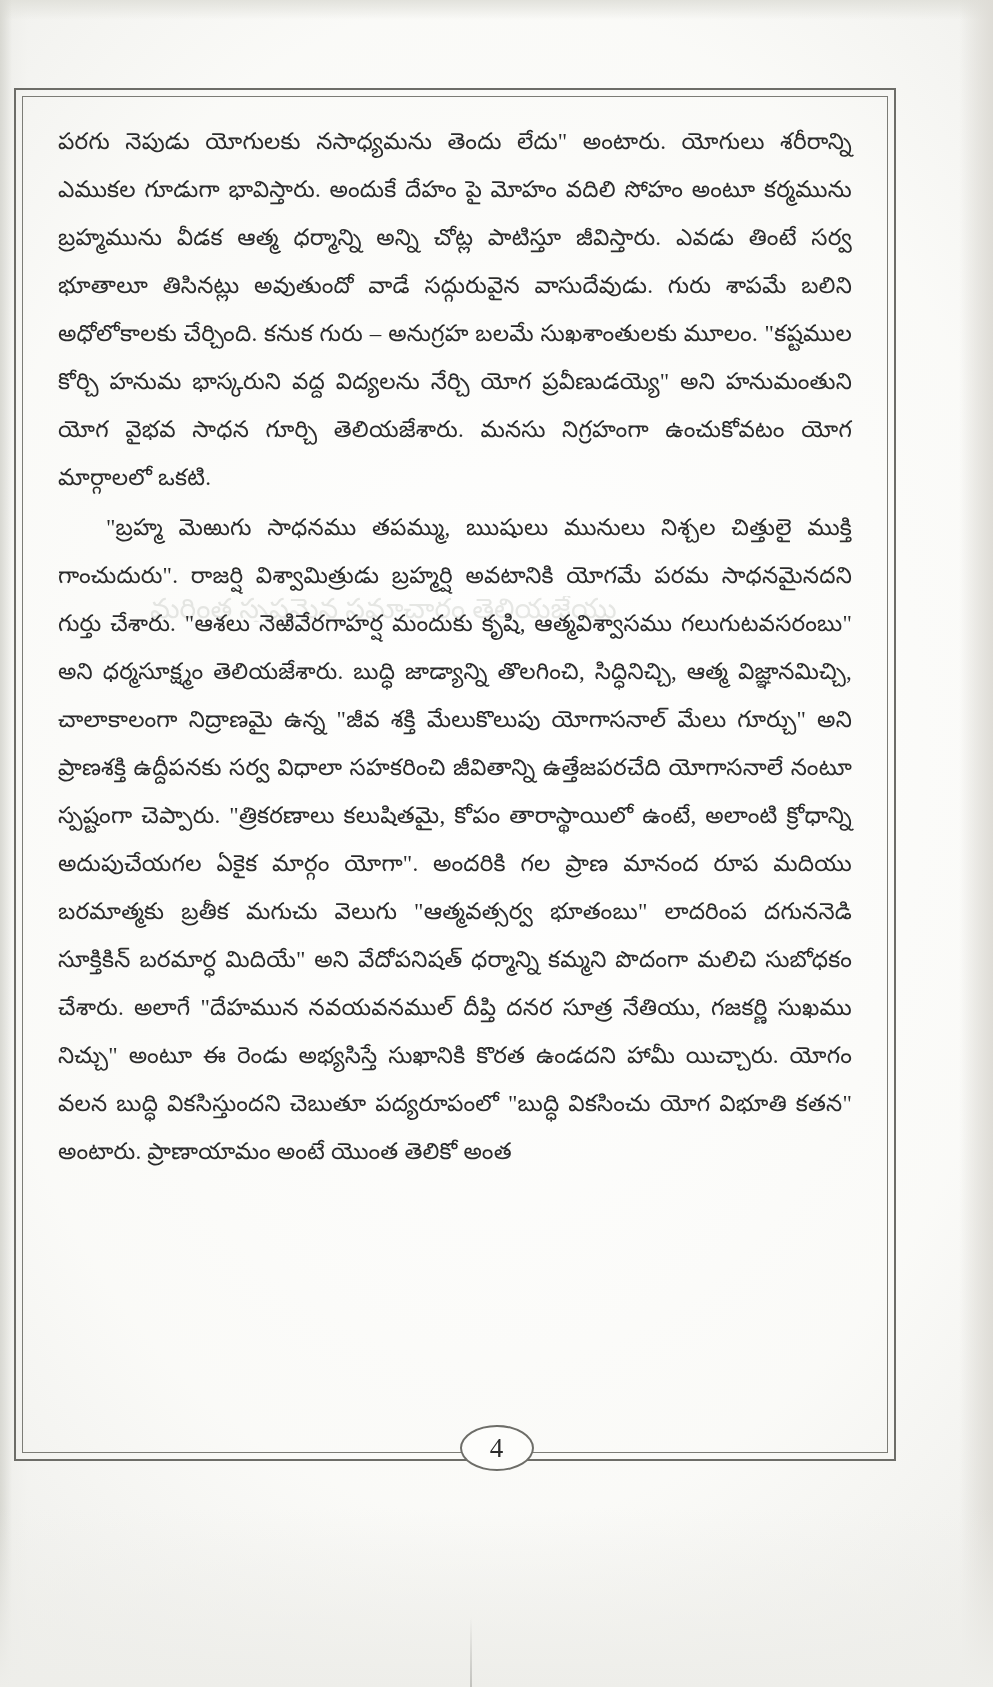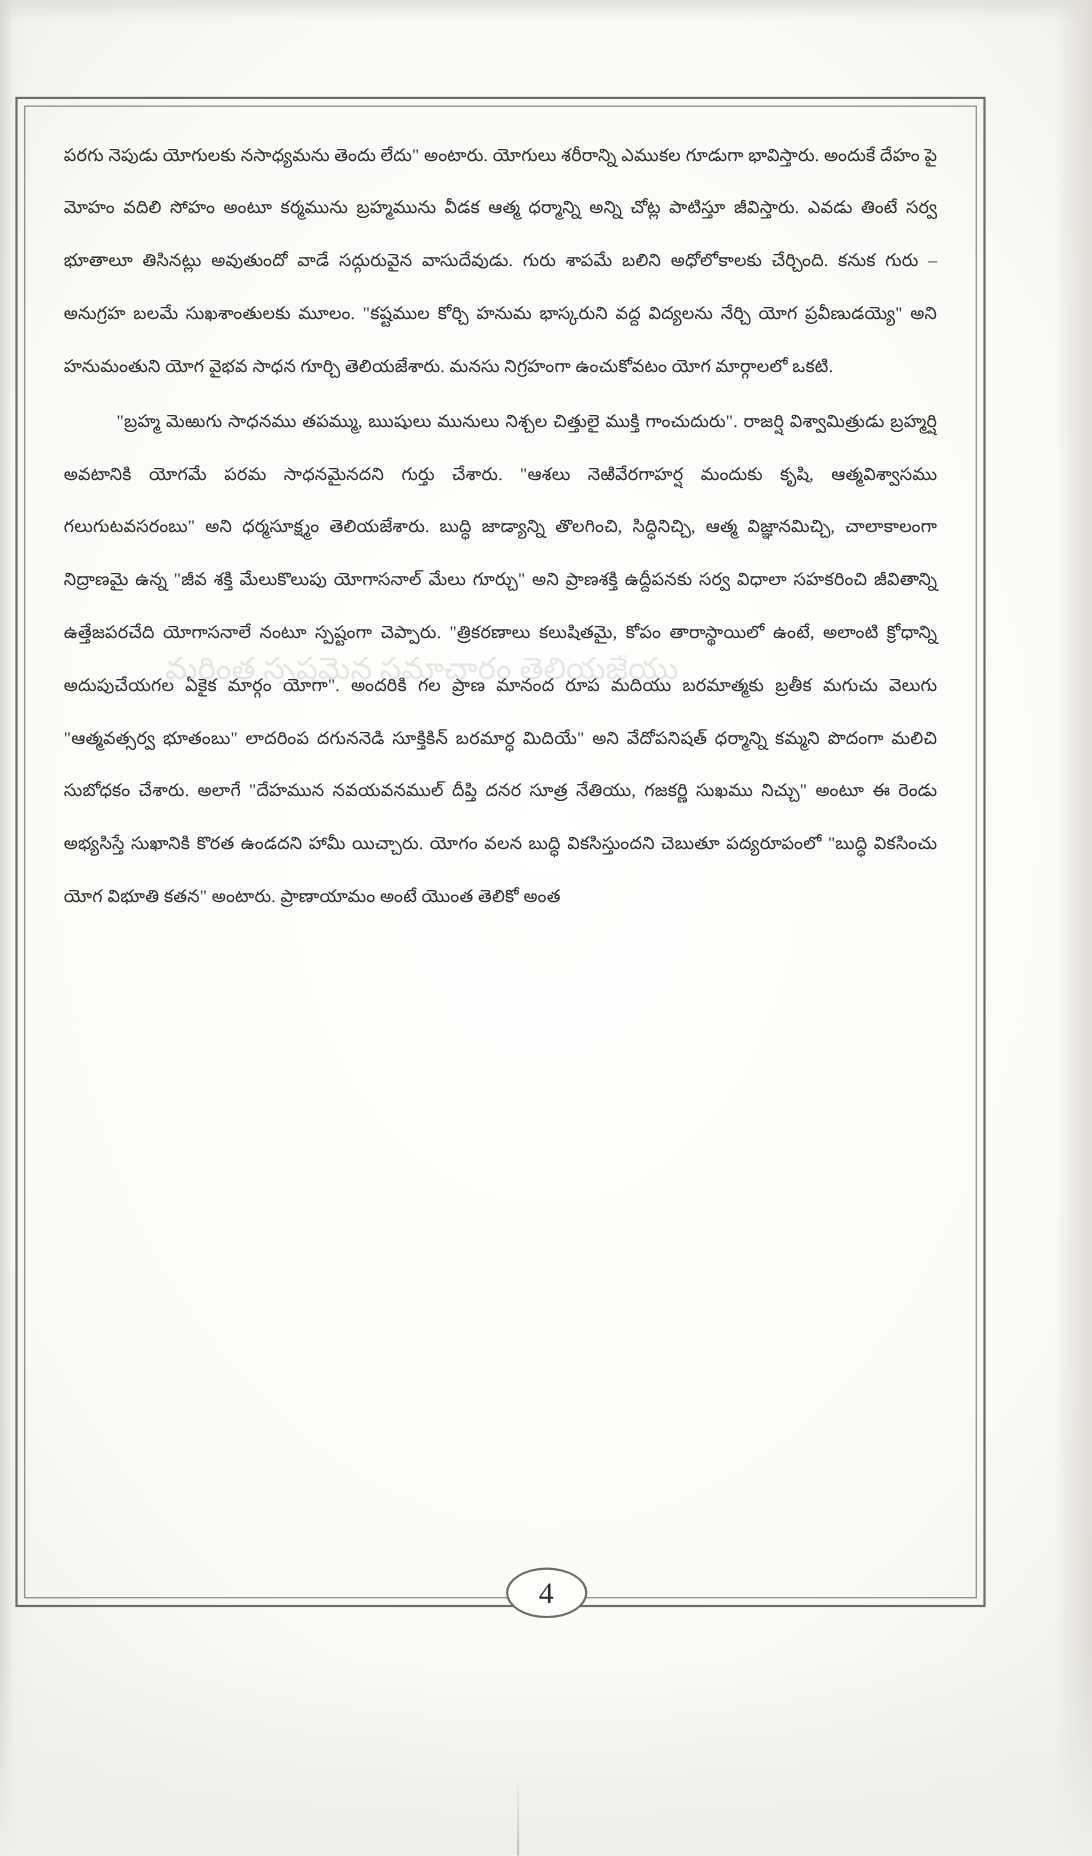--- a/index.html
+++ b/index.html
@@ -57,21 +57,21 @@
     left: 36px;
     top: 108px;
     width: 838px;
     height: 1320px;
     padding: 10px 22px 0 22px;
     box-sizing: border-box;
   }
 
   .para {
     margin: 0 0 2px 0;
-    font-size: 16px;
+    font-size: 23px;
     line-height: 48px;
     color: #2b2b2b;
     text-align: justify;
     text-justify: inter-word;
     letter-spacing: 0.2px;
     font-family: "Liberation Serif", serif;
   }
   .para.indented {
     text-indent: 48px;
   }

